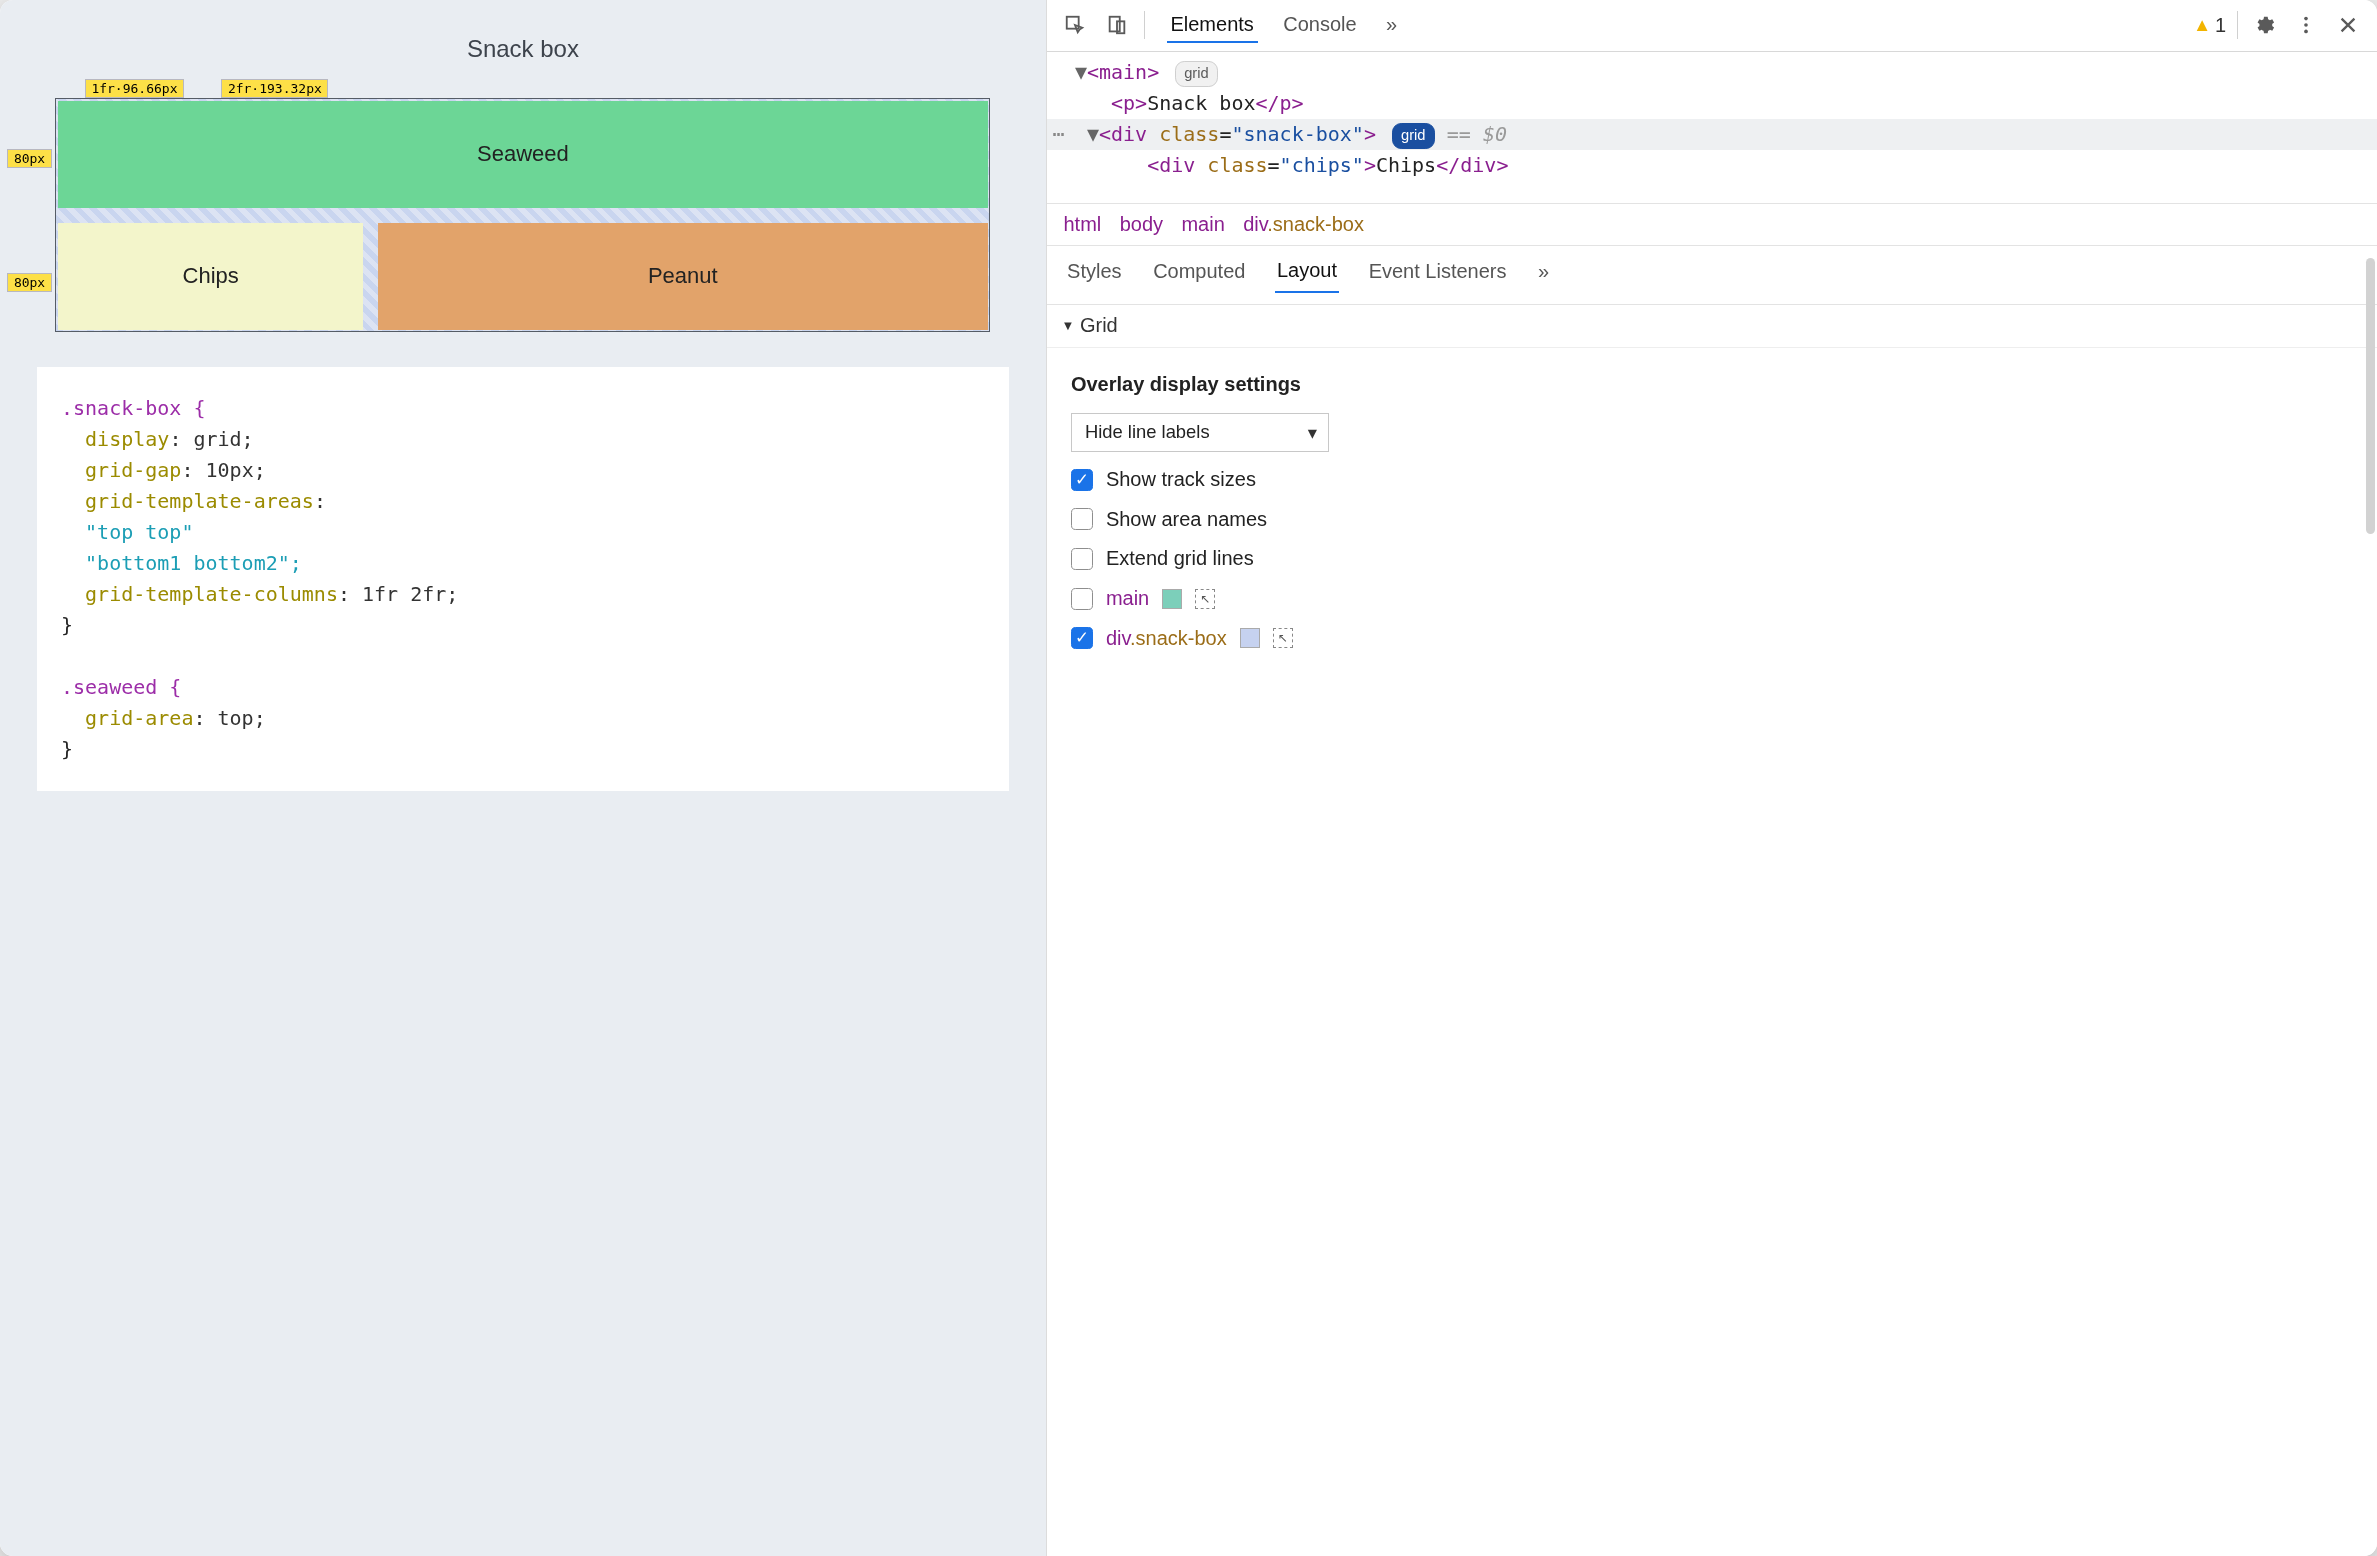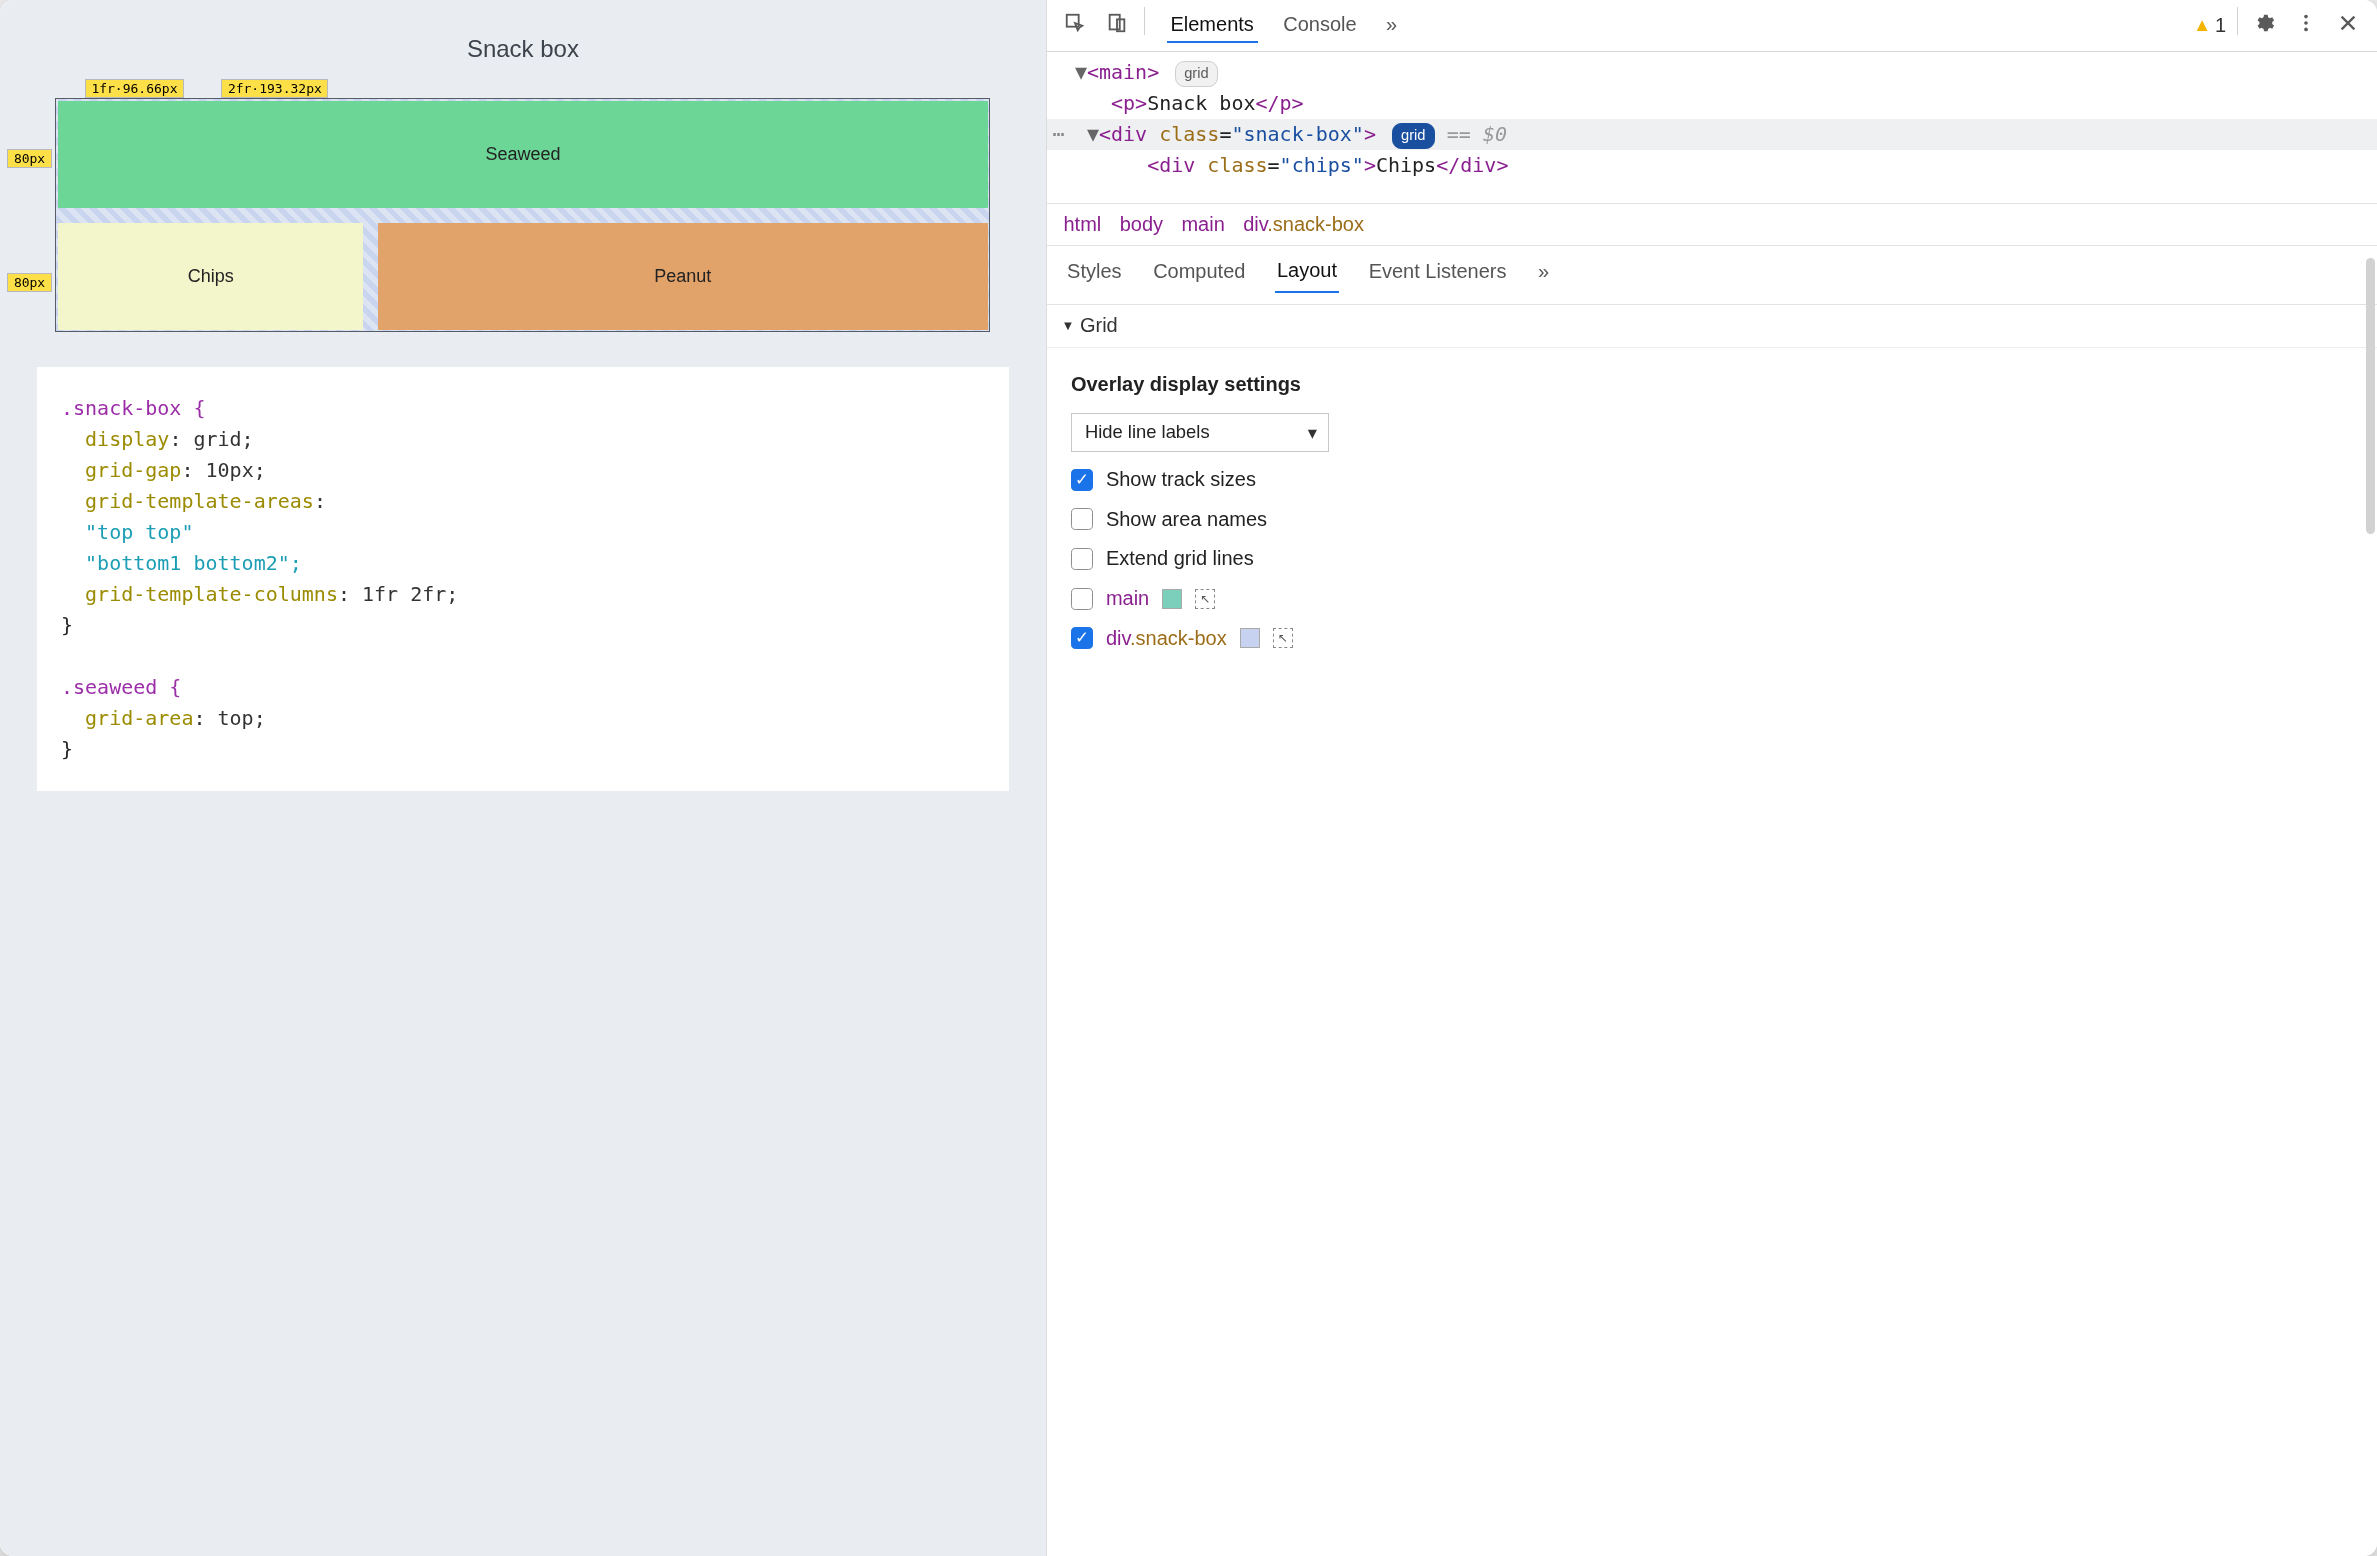--- a/index.html
+++ b/index.html
@@ -58,21 +58,21 @@
       display: grid;
       grid-template-columns: 1fr 2fr;
       grid-template-rows: 107px 107px;
       gap: 14.7px;
       padding: 1.8px;
     }
     .cell {
       display: flex;
       align-items: center;
       justify-content: center;
-      font-size: 18px;
+      font-size: 22px;
       color: #222;
     }
     .seaweed { grid-column: 1 / span 2; background: #6cd696; }
     .chips   { background: #f3f5cb; }
     .peanut  { background: #e2a36a; }
     .code-block {
       background: #fff;
       padding: 26px 24px;
       font-family: ui-monospace, Menlo, monospace;
       font-size: 20px;
@@ -90,20 +90,21 @@
       width: 56%;
       background: #fff;
       display: flex;
       flex-direction: column;
       border-left: 0.9px solid #dcdcdc;
       font-size: 20px;
       color: #222;
     }
     .dt-toolbar {
       display: flex;
+      align-items: center;
       gap: 11px;
       padding: 7.4px 13px;
       border-bottom: 0.9px solid #d8d8d8;
     }
     .dt-icon-btn {
       width: 31px; height: 31px;
       display: flex; align-items: center; justify-content: center;
       color: #5a5a5a;
     }
     .dt-icon-btn svg { width: 22px; height: 22px; }

